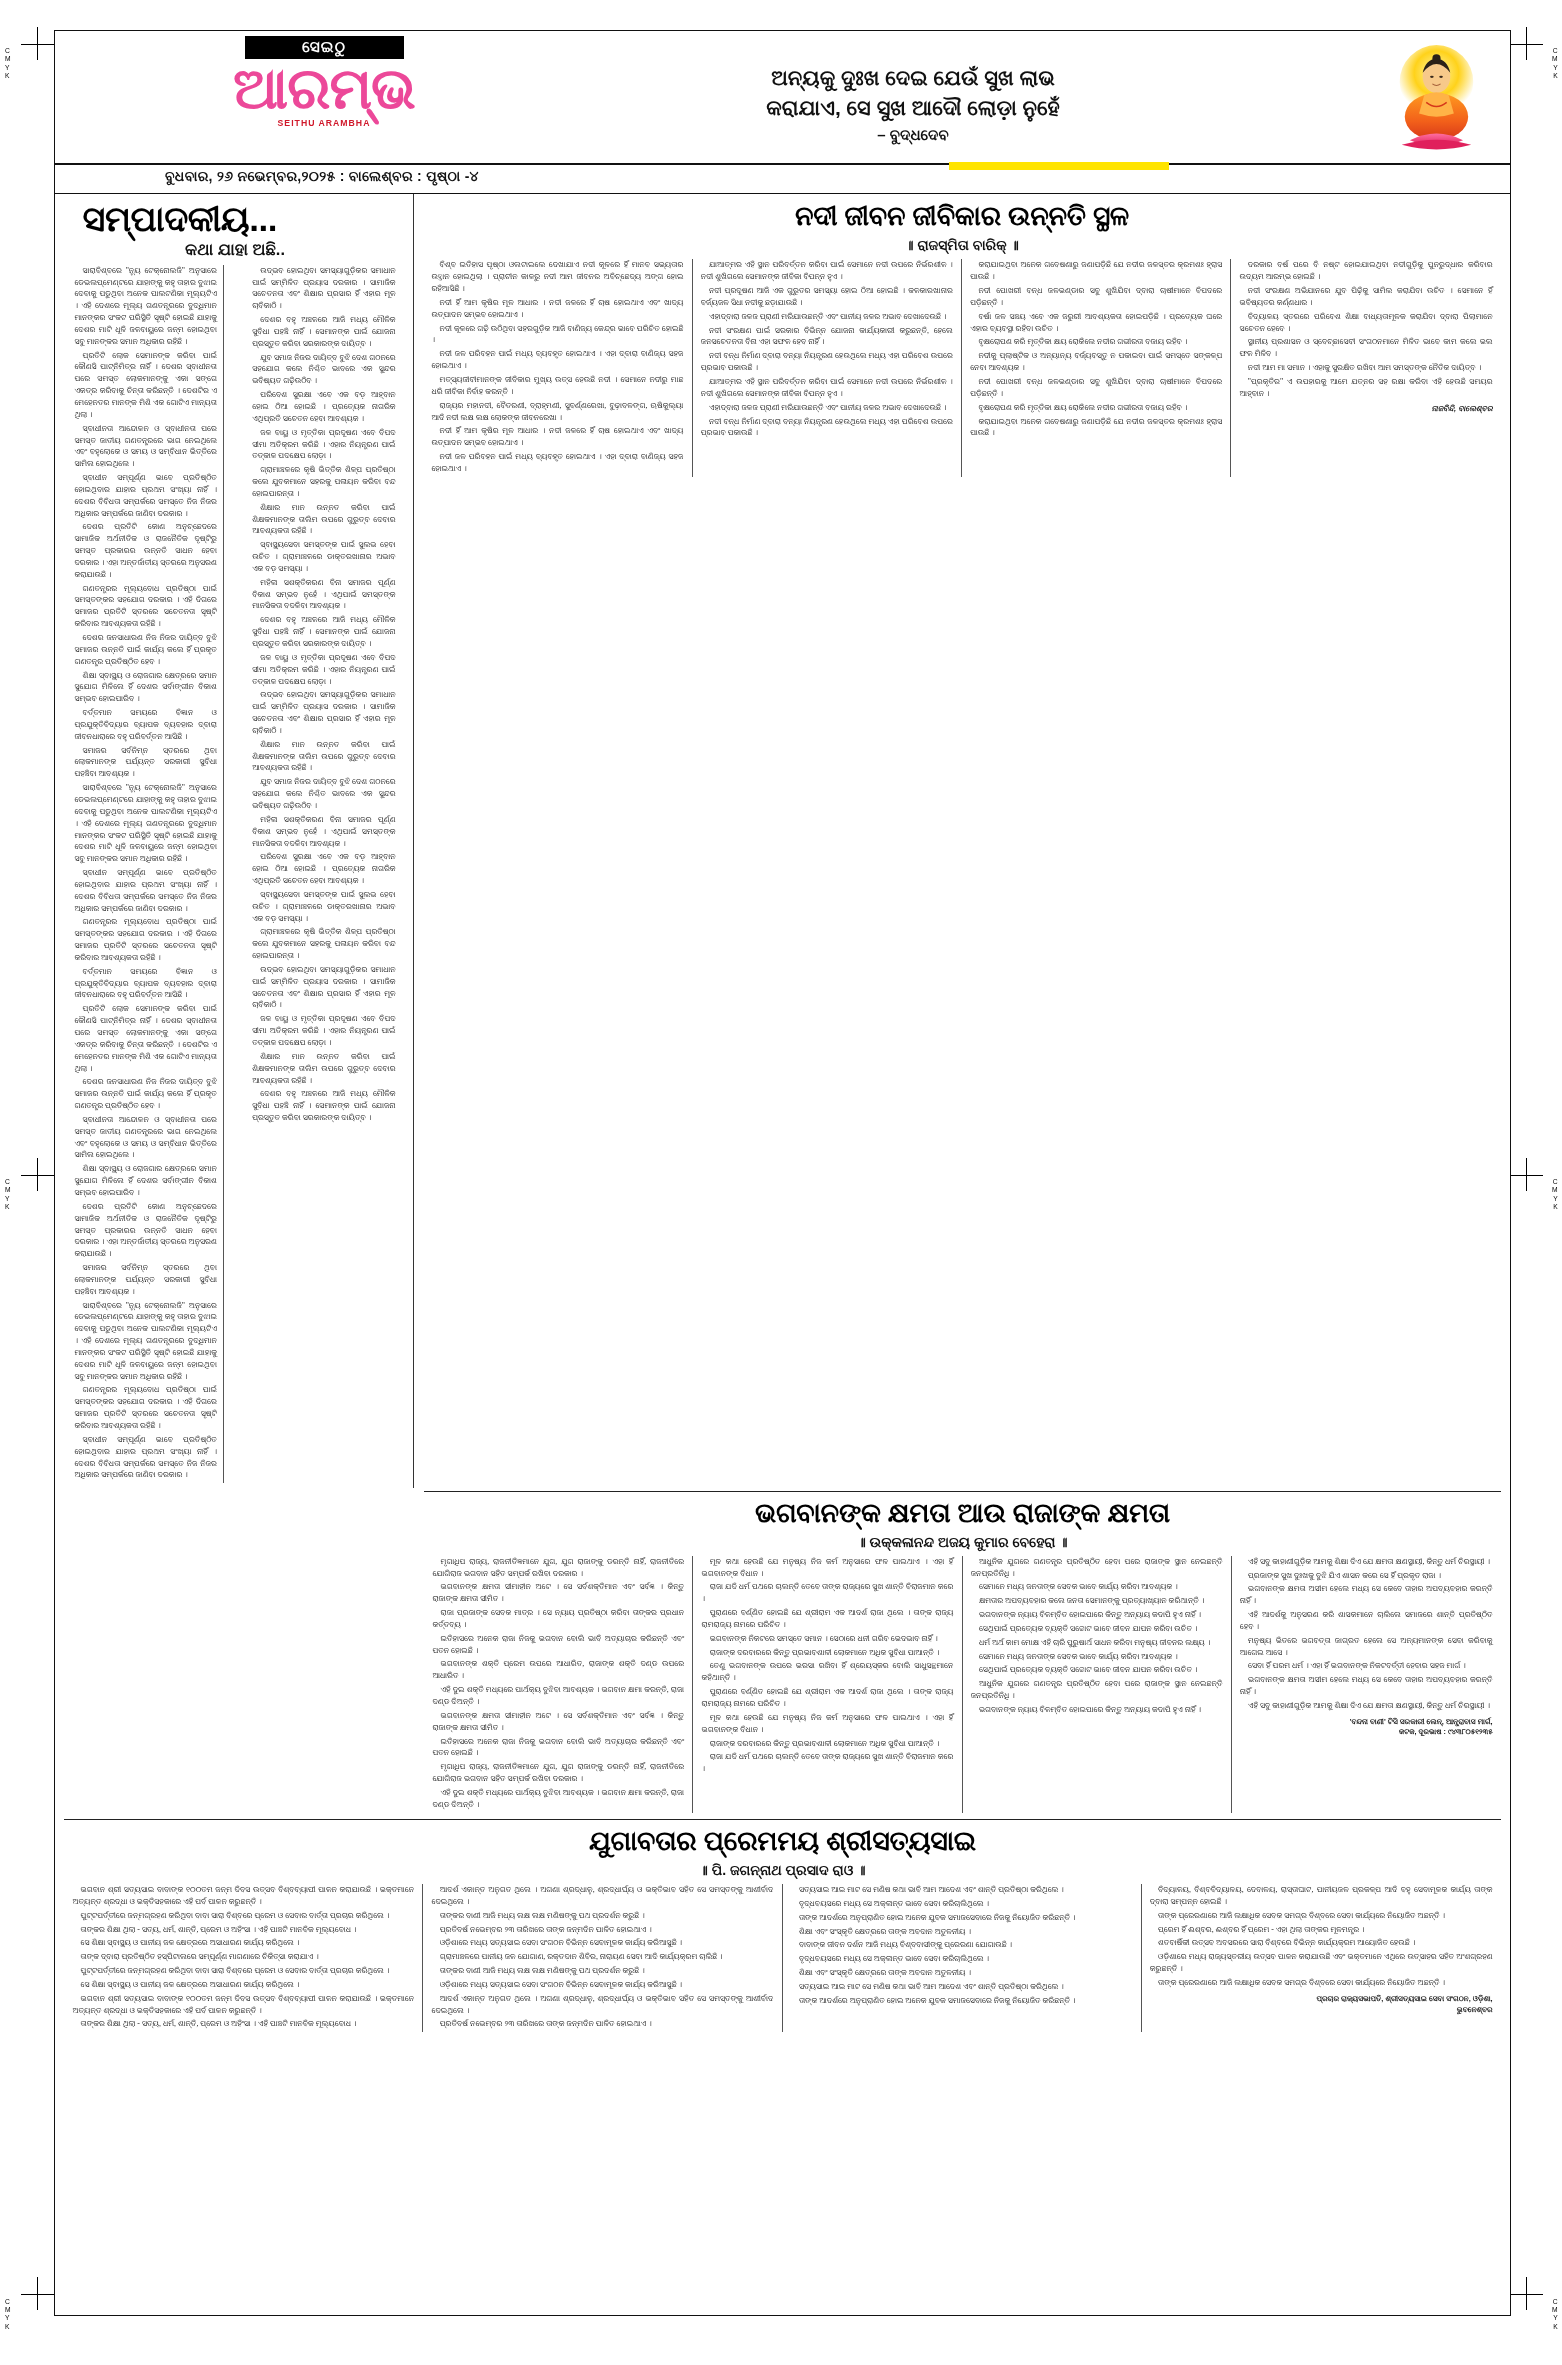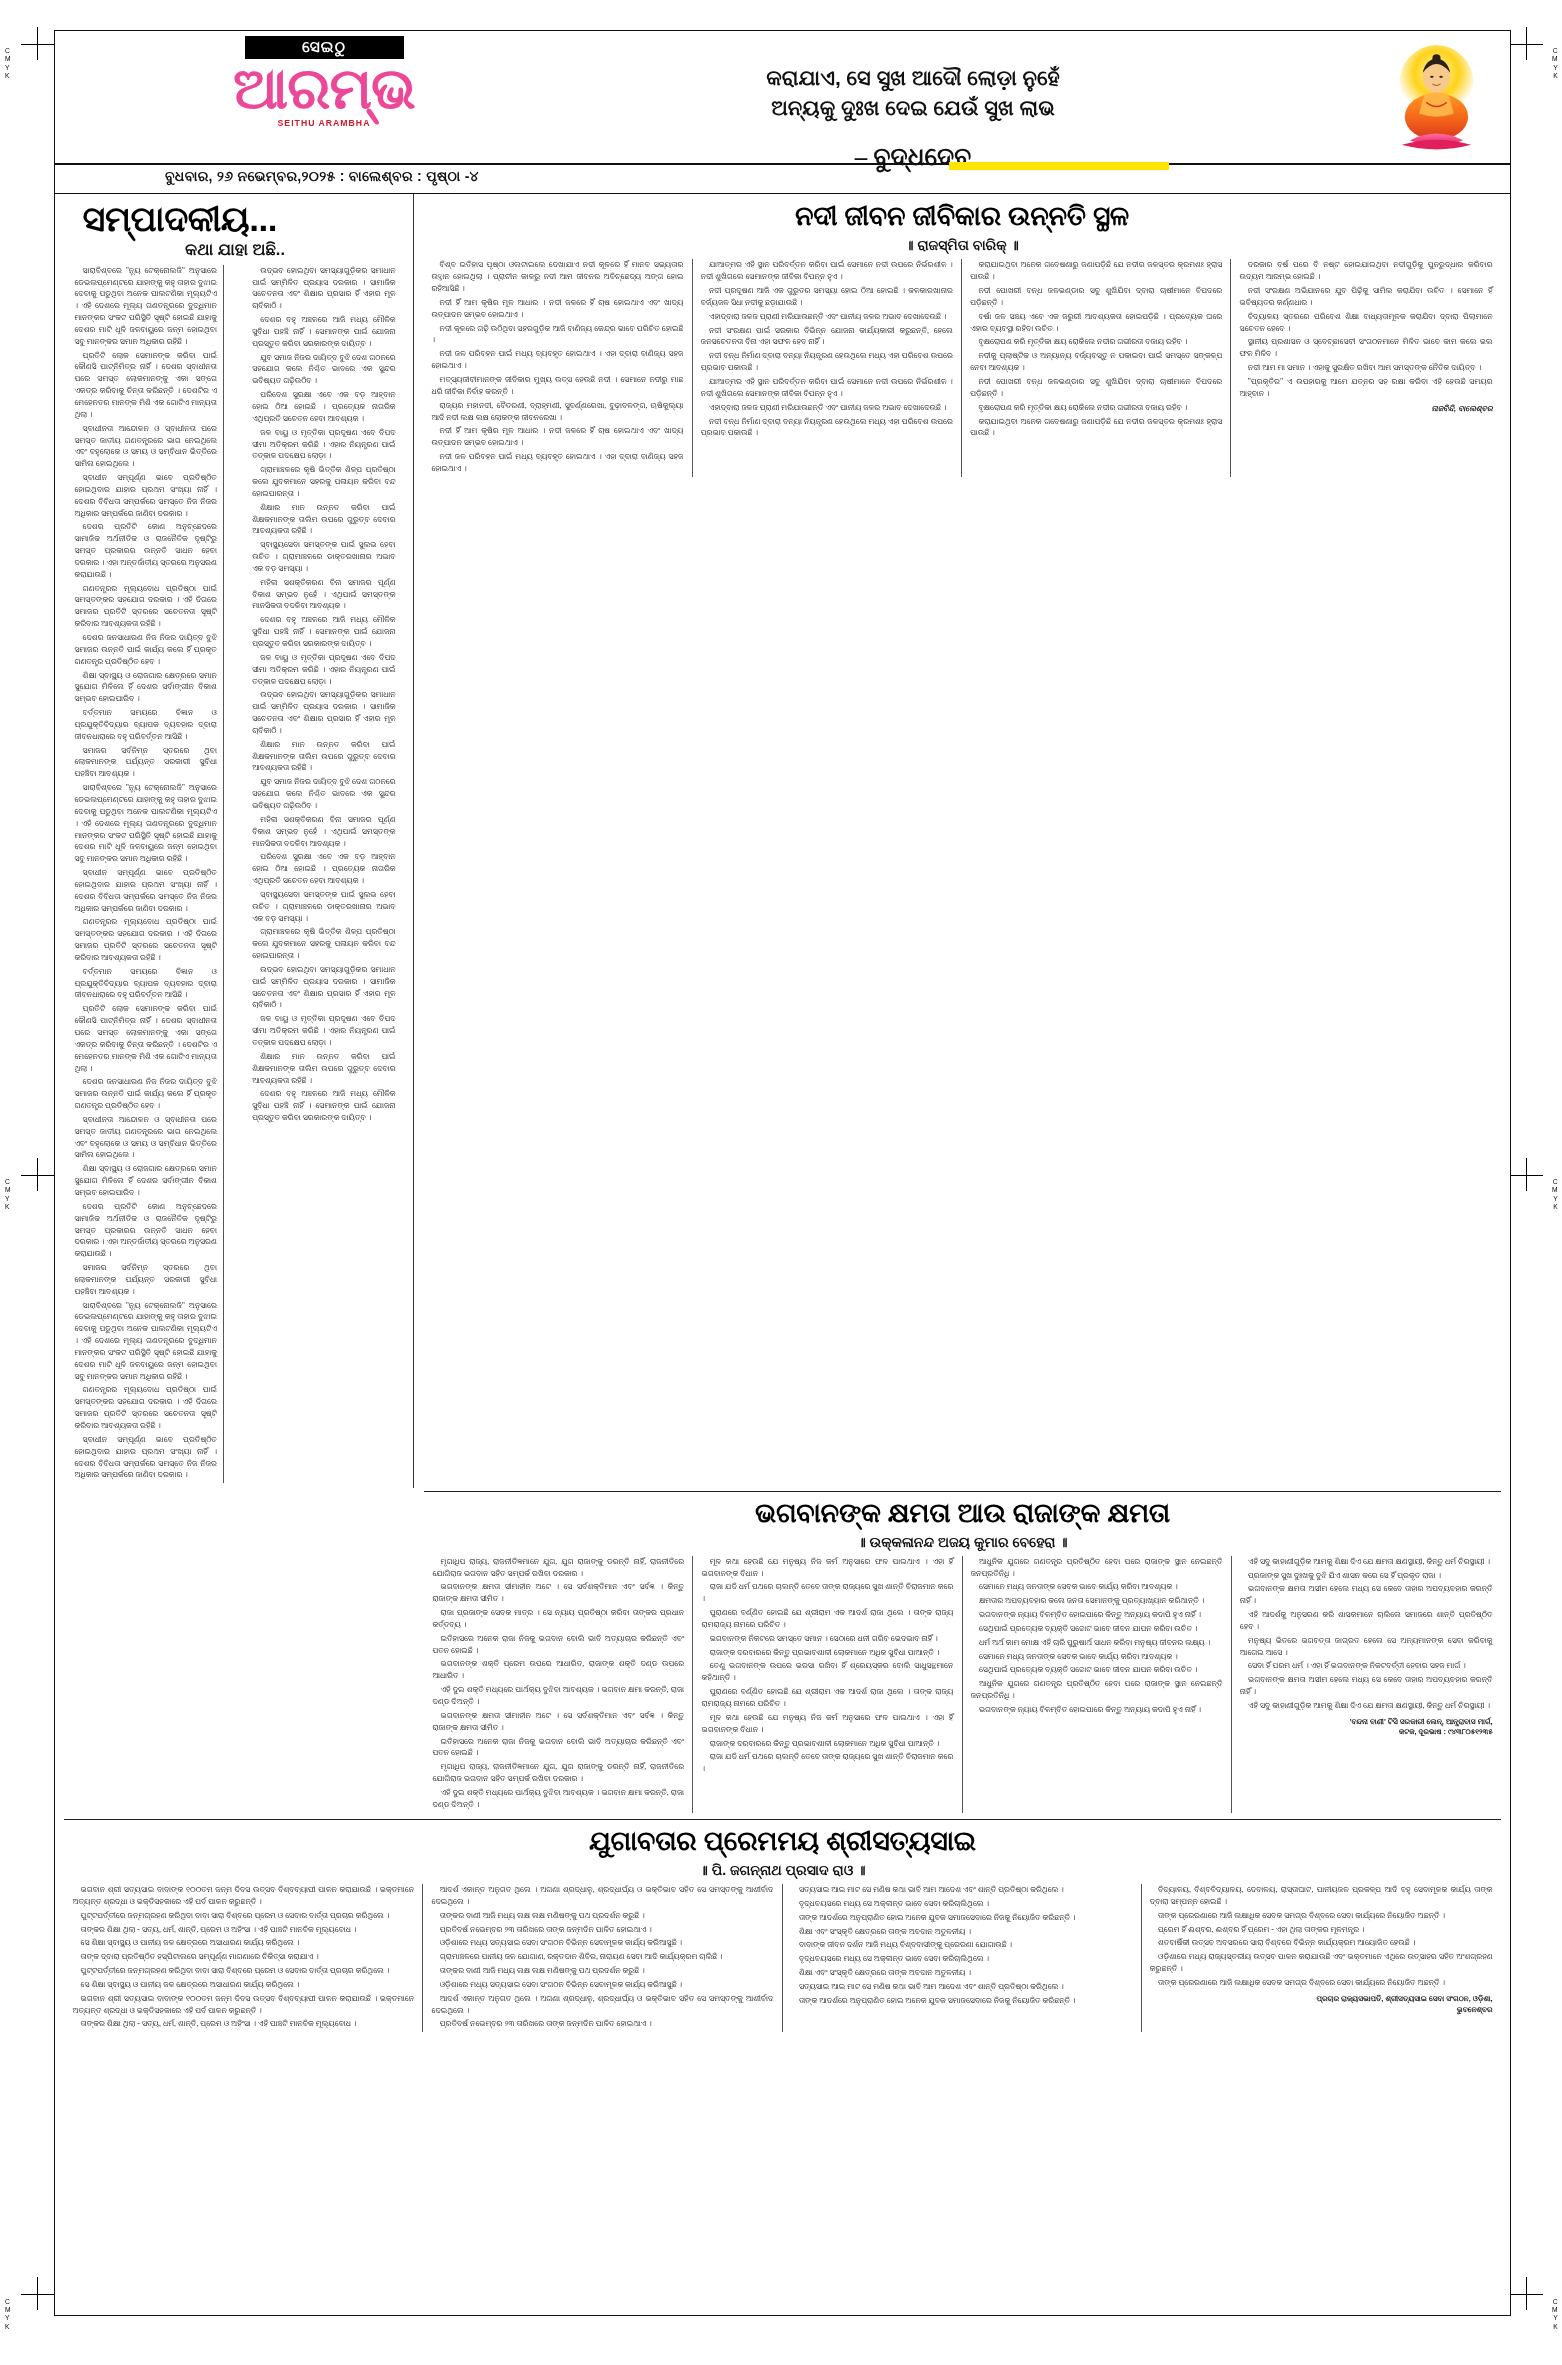--- a/index.html
+++ b/index.html
@@ -97,24 +97,24 @@
     text-align:center;
   }
   .quote-line {
     font-family:"Liberation Sans", sans-serif;
     font-size:21px;
     font-weight:bold;
     line-height:1.45;
     color:#111;
   }
   .quote-attr {
-    font-family:Liberation Serif, serif;
-    font-size:25px;
-    font-weight:bold;
-    margin-top:19px;
+    font-family:Liberation Sans, sans-serif;
+    font-size:15px;
+    font-weight:bold;
+    margin-top:2px;
   }
   .buddha {
     position:absolute;
     right:13.3px; top:9.2px;
     width:118px; height:115px;
   }
 
   
   .date-rule {
     border-top:1.5px solid #111;
@@ -260,22 +260,22 @@
 <div class="page">
 
   <div class="masthead">
     <div class="logo-block">
       <div class="logo-seithu">ସେଇଠୁ</div>
       <div class="logo-main">ଆରମ୍ଭ</div>
       <div class="logo-roman">SEITHU ARAMBHA</div>
     </div>
 
     <div class="quote-block">
+      <div class="quote-line">ଅନ୍ୟକୁ ଦୁଃଖ ଦେଇ ଯେଉଁ ସୁଖ ଲାଭ</div>
       <div class="quote-line">କରାଯାଏ, ସେ ସୁଖ ଆଦୌ ଲୋଡ଼ା ନୁହେଁ</div>
-      <div class="quote-line">ଅନ୍ୟକୁ ଦୁଃଖ ଦେଇ ଯେଉଁ ସୁଖ ଲାଭ</div>
       <div class="quote-attr">– ବୁଦ୍ଧଦେବ</div>
     </div>
 
     <svg class="buddha" viewBox="0 0 230 225">
       <defs>
         <radialGradient id="halo" cx="50%" cy="38%" r="55%">
           <stop offset="0%" stop-color="#fff8b0"></stop>
           <stop offset="55%" stop-color="#ffd21a"></stop>
           <stop offset="100%" stop-color="#ffffff"></stop>
         </radialGradient>

